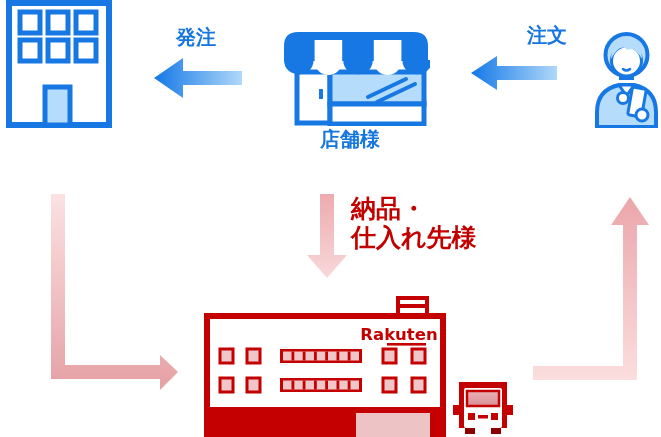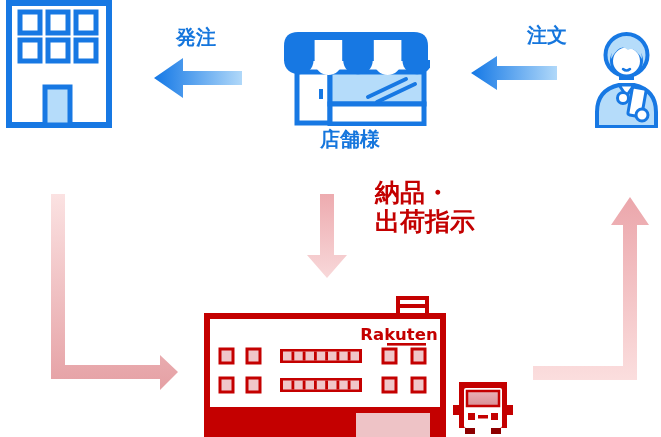--- a/index.html
+++ b/index.html
@@ -89,23 +89,23 @@
 
   <svg class="abs" style="left:303px; top:194px;" width="48" height="88" viewBox="0 0 48 88">
     <defs>
       <linearGradient id="gPD" x1="0" y1="0" x2="0" y2="1">
         <stop offset="0" stop-color="#edabaf"></stop>
           <stop offset="1" stop-color="#f8d8d9"></stop>
       </linearGradient>
     </defs>
     <polygon points="17,0 31,0 31,61 44,61 24,84 4,61 17,61" fill="url(#gPD)"></polygon>
   </svg>
-  <div class="abs lbl lbl-red lbl-red-2line" style="left:351px; top:178px;margin-left:24px;">
+  <div class="abs lbl lbl-red lbl-red-2line" style="left:351px; top:194px;">
     <span style="display:block">納品・</span>
-    <span style="display:block">出荷指示</span>
+    <span style="display:block">仕入れ先様</span>
   </div>
 
   <svg class="abs" style="left:49px; top:194px;" width="134" height="200" viewBox="0 0 134 200">
     <defs>
       <linearGradient id="gPL" x1="0" y1="0" x2="0" y2="1">
         <stop offset="0" stop-color="#fbe2e2"></stop>
           <stop offset="1" stop-color="#e5a0a4"></stop>
       </linearGradient>
     </defs>
     <path d="M2 0 H16 V171 H111 V161 L129 178 L111 196 V185 H2 Z" fill="url(#gPL)"></path>

